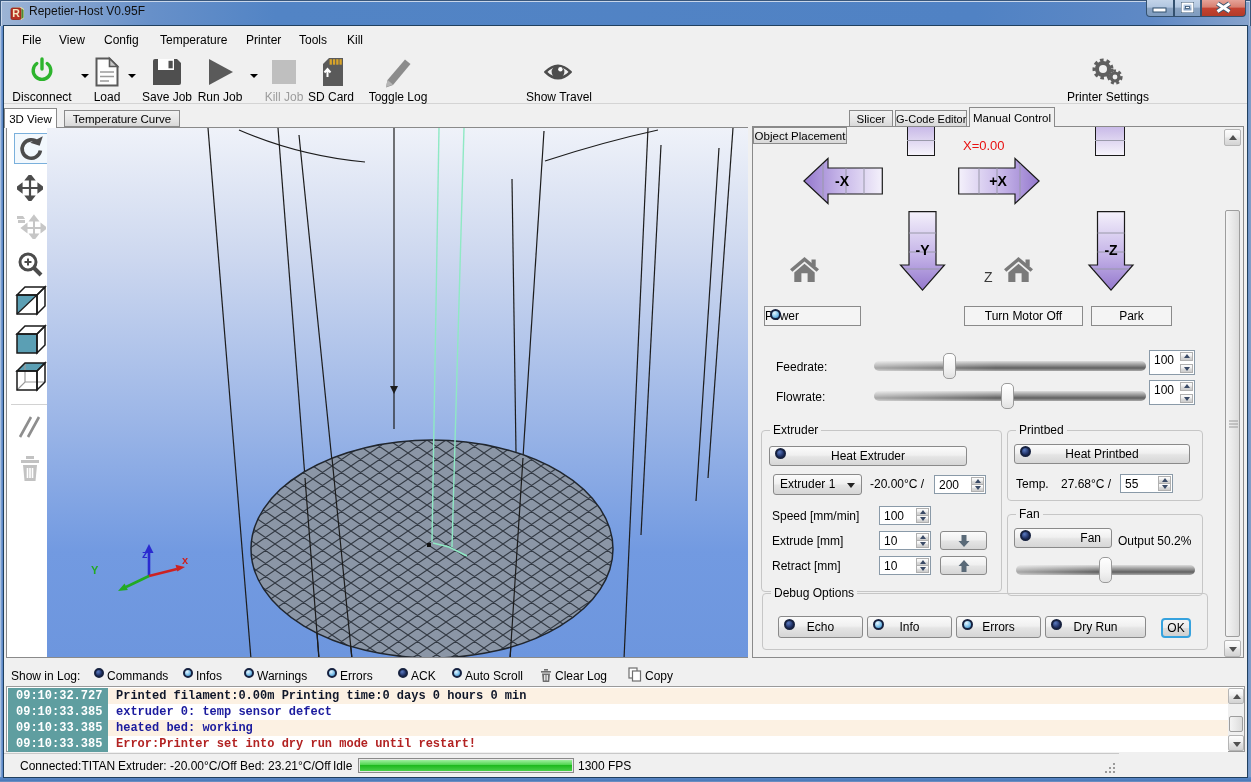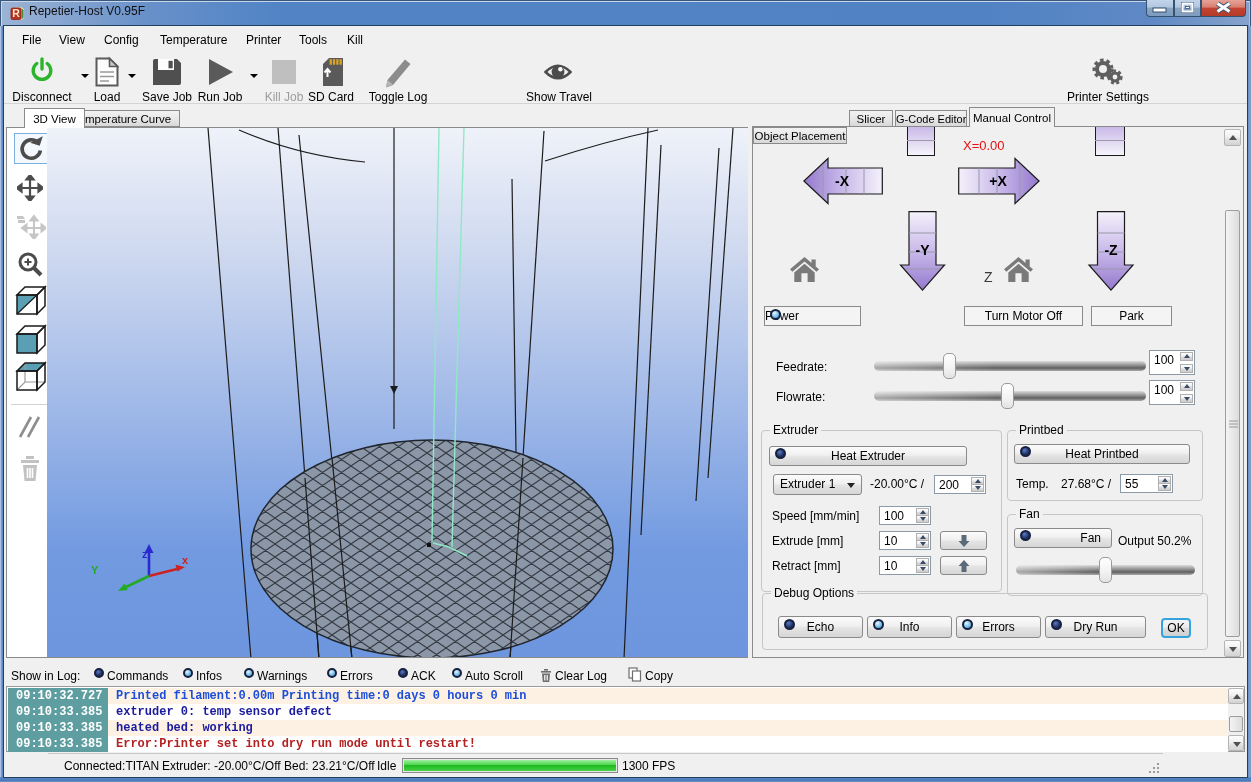--- a/index.html
+++ b/index.html
@@ -63,21 +63,21 @@
 .spin .ua { position:absolute; right:4px; width:0; height:0; border-left:3px solid transparent; border-right:3px solid transparent; }
 .lbl { position:absolute; font-size:12px; white-space:nowrap; }
 
 .strack { position:absolute; height:10px; border-radius:5px; background:linear-gradient(90deg,rgba(255,255,255,0.45),rgba(255,255,255,0) 45%),linear-gradient(180deg,#dcdcdc,#8e8e8e 45%,#606060 70%,#aaaaaa); }
 .sthumbv { position:absolute; width:13px; height:26px; background:linear-gradient(180deg,#ffffff,#f2f2f2 60%,#e2e2e2); border:1px solid #9a9a9a; border-radius:5px; }
 #logheader { position:absolute; left:0; top:637px; width:1243px; height:23px; background:#f0f0f0; }
 #loglist { position:absolute; left:2px; top:660px; width:1239px; height:66px; background:#fff; border:1px solid #9a9a9a; font-family:"Liberation Mono", monospace; }
 .lrow { position:absolute; left:1px; width:1220px; height:16px; font-size:12px; font-weight:bold; white-space:pre; }
 .lrow .ts { position:absolute; left:0; top:0; width:100px; height:16px; background:#5f9ea0; color:#fff; padding-left:8px; padding-top:1px; }
 .lrow .tx { position:absolute; left:108px; top:1px; }
-#statusbar { position:absolute; left:0; top:727px; width:1115px; height:24px; background:#f0f0f0; border-top:1px solid #c8c8c8; font-size:12px;margin-left:44px; }
+#statusbar { position:absolute; left:0; top:727px; width:1115px; height:24px; background:#f0f0f0; border-top:1px solid #c8c8c8; font-size:12px; }
 .ltoggle { position:absolute; top:3px; font-size:12px; }
 .sled { position:absolute; width:10px; height:10px; border-radius:50%; border:2px solid #16213f; top:5px; }
 </style>
 </head>
 <body>
 <div id="win">
   <svg class="abs" style="left:8px;top:4px" width="18" height="18" viewBox="0 0 18 18">
       <path d="M3 4 L13 3 L16 5 L16 14 L13 16 L3 15 Z" fill="#e8d9a8"></path>
       <rect x="3" y="4" width="10" height="11.5" rx="1.5" fill="#b83224" stroke="#8a2015" stroke-width="0.8"></rect>
       <path d="M13.5 4.5 L15.5 6 L15.5 13.5 L13.5 15 Z" fill="#4a8a38"></path>
@@ -180,21 +180,21 @@
               <circle cx="13" cy="13" r="8" stroke-width="5" stroke-dasharray="3.2 2.6"></circle>
               <circle cx="13" cy="13" r="6" stroke-width="4"></circle>
               <circle cx="25" cy="21" r="5.6" stroke-width="4" stroke-dasharray="2.6 2.2"></circle>
               <circle cx="25" cy="21" r="4" stroke-width="3.2"></circle>
             </g>
           </svg>
         <span class="tlabel">Printer Settings</span>
       </div>
     </div>
     <div id="main">
-      <div class="tab on" style="left:20px;top:4px;width:61px;height:20px;padding-top:4px">3D View</div>
+      <div class="tab on" style="left:0;top:4px;width:53px;height:20px;padding-top:4px">3D View</div>
       <div class="tab off" style="left:60px;top:6px;width:116px;height:17px;padding-top:2px">Temperature Curve</div>
       <div class="tab off" style="left:749px;top:23px;width:94px;height:17px;padding-top:2px">Object Placement</div>
       <div class="tab off" style="left:845px;top:6px;width:44px;height:17px;padding-top:2px">Slicer</div>
       <div class="tab off" style="left:891px;top:6px;width:72px;height:17px;padding-top:2px;font-size:11px">G-Code Editor</div>
       <div class="tab on" style="left:965px;top:3px;width:86px;height:20px;padding-top:4px;background:#f0f0f0">Manual Control</div>
       <div id="view3d">
         <div class="abs" style="left:7px;top:5px;width:34px;height:31px;border:1px solid #7ab0dc;background:#f2f8fd"></div>
         <svg class="lticon" style="top:8px;left:11px" width="26" height="26" viewBox="0 0 26 26">
             <path d="M19.8 6.5 A 9.2 9.2 0 1 0 22.4 14.5" fill="none" stroke="#4c4c4c" stroke-width="3.6"></path>
             <path d="M13.5 8.5 L23.5 8.5 L23.5 -1.5 Z" fill="#4c4c4c" transform="rotate(18 18.5 3.5)"></path>
@@ -524,21 +524,21 @@
           <path d="M4.5 7 v5.5 M6 7 v5.5 M7.5 7 v5.5" stroke="#f0f0f0" stroke-width="0.9"></path>
         </svg>
       <div class="ltoggle" style="left:551px;top:6px">Clear Log</div>
       <svg class="abs" style="left:624px;top:4px" width="14" height="15" viewBox="0 0 14 15">
           <rect x="1" y="1" width="8" height="10" fill="#fff" stroke="#6e6e6e" stroke-width="1.2"></rect>
           <rect x="4.5" y="4" width="8" height="10" fill="#fff" stroke="#6e6e6e" stroke-width="1.2"></rect>
         </svg>
       <div class="ltoggle" style="left:641px;top:6px">Copy</div>
     </div>
     <div id="loglist">
-      <div class="lrow" style="top:1px;background:#fcf1e3"><span class="ts">09:10:32.727</span><span class="tx" style="color:#1d4ed8">Printed filament:0.00m Printing time:0 days 0 hours 0 min</span></div>
+      <div class="lrow" style="top:1px;background:#fcf1e3"><span class="ts">09:10:32.727</span><span class="tx" style="color:#0f172a">Printed filament:0.00m Printing time:0 days 0 hours 0 min</span></div>
       <div class="lrow" style="top:17px;background:#ffffff"><span class="ts">09:10:33.385</span><span class="tx" style="color:#1b1b9e">extruder 0: temp sensor defect</span></div>
       <div class="lrow" style="top:33px;background:#fcf1e3"><span class="ts">09:10:33.385</span><span class="tx" style="color:#1b1b9e">heated bed: working</span></div>
       <div class="lrow" style="top:49px;background:#ffffff"><span class="ts">09:10:33.385</span><span class="tx" style="color:#b22222">Error:Printer set into dry run mode until restart!</span></div>
       <div class="sbar" style="left:1221px;top:1px;width:16px;height:63px">
         <div class="sbtn" style="top:0;width:16px;height:16px">
             <span class="sarrow up" style="top:5px"></span>
           </div>
         <div class="sthumb" style="top:28px;height:16px;width:14px"></div>
         <div class="sbtn" style="top:47px;width:16px;height:16px">
             <span class="sarrow dn" style="top:6px"></span>

